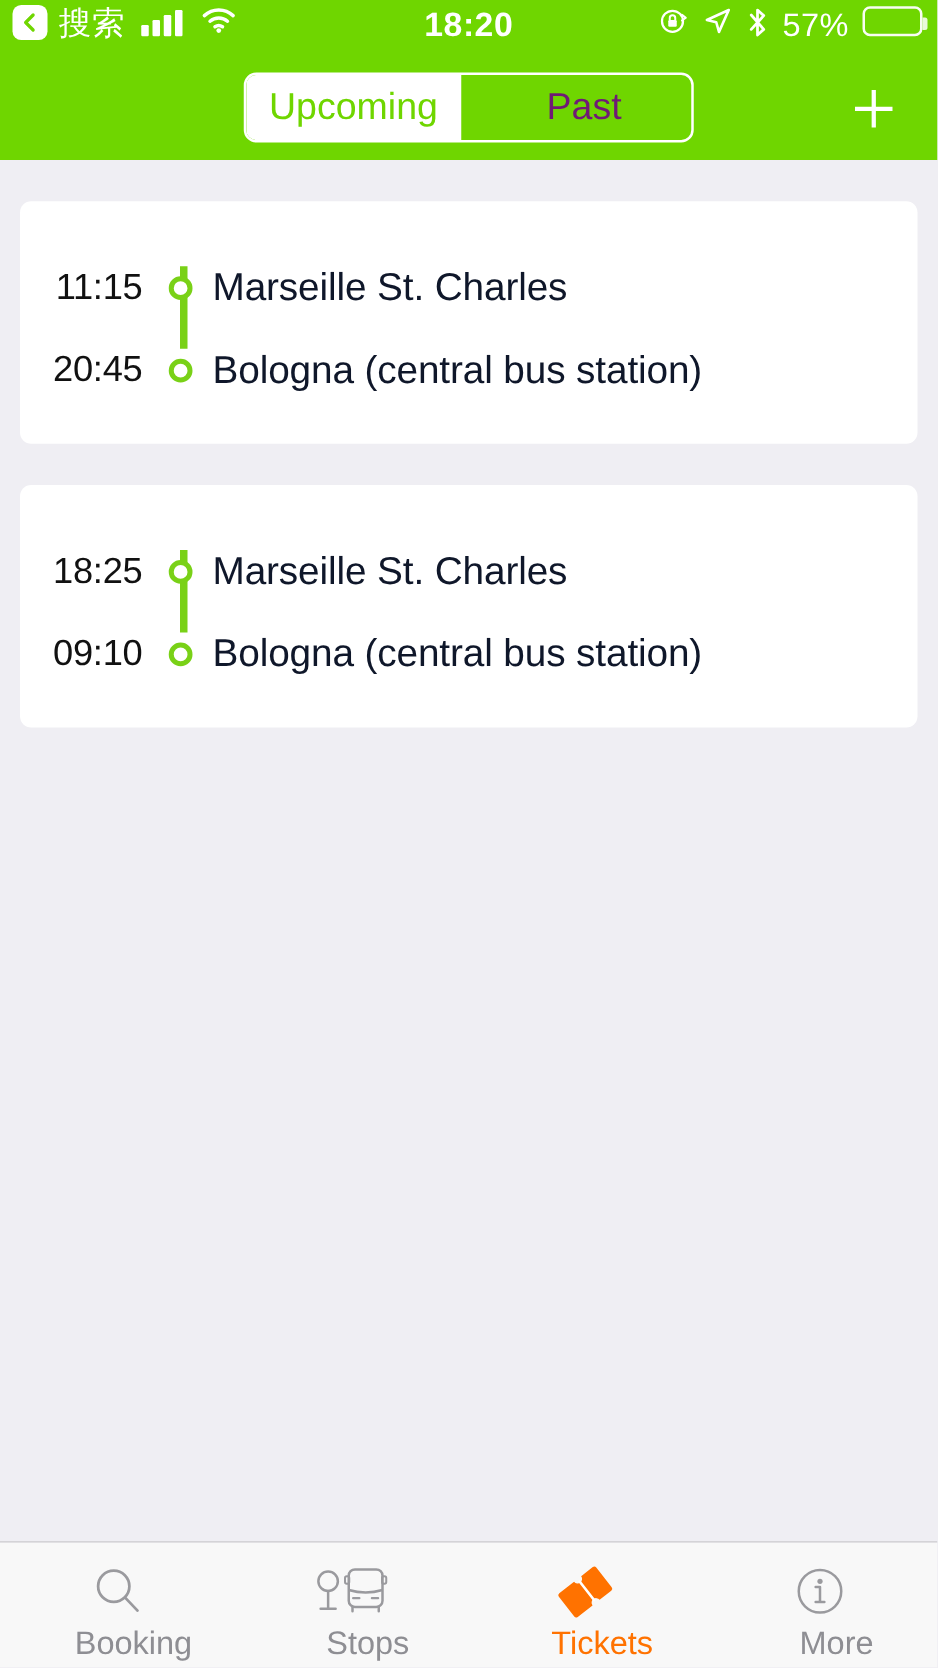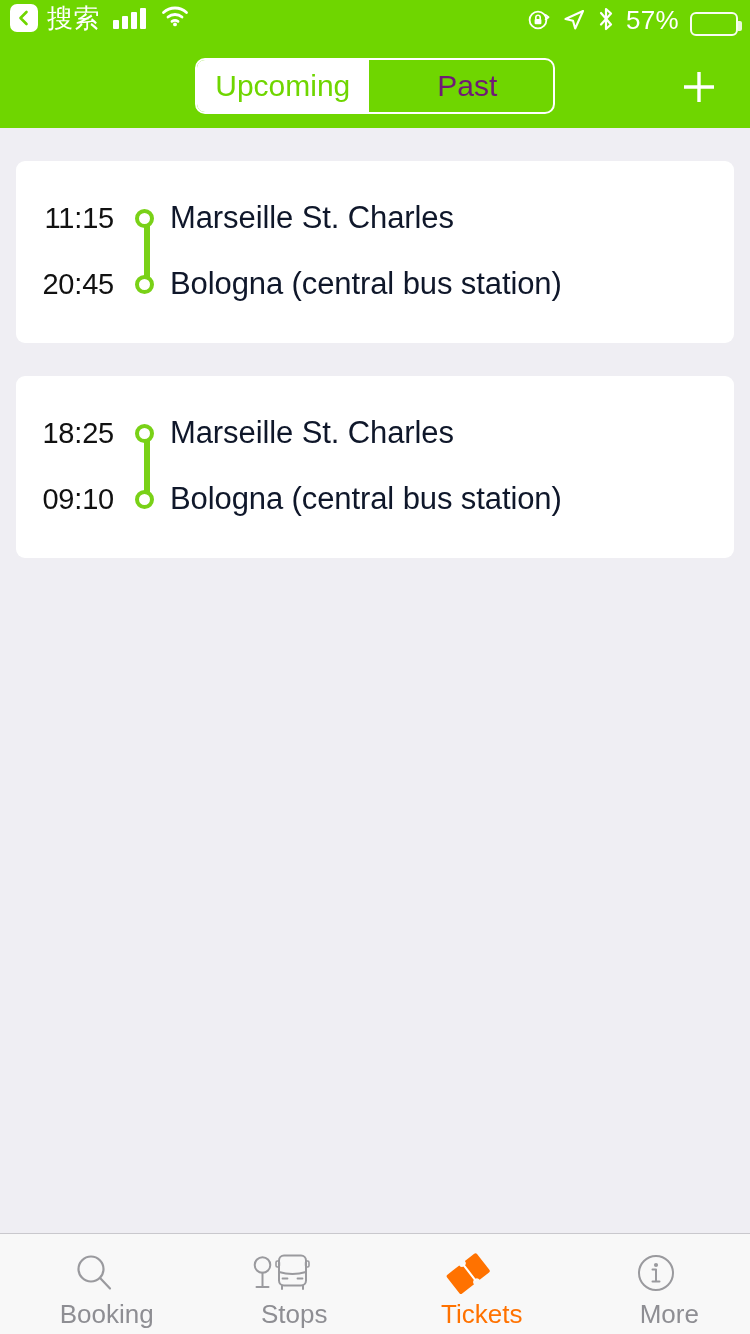--- a/index.html
+++ b/index.html
@@ -35,21 +35,21 @@
   .sig-bars i:nth-child(4){ height:21px; }
   .wifi { margin-left:6px; }
 
   .sb-time {
     position:absolute; left:0; top:5px; width:750px; text-align:center;
     font-size:27px; font-weight:bold; letter-spacing:0.4px;
   }
 
   .sb-right {
     position:absolute; right:12px; top:5px;
-    display:flex; align-items:flex-end; gap:11px;
+    display:flex; align-items:flex-start; gap:11px;
   }
   .sb-pct { font-size:26px; letter-spacing:0.3px; }
   .battery {
     position:relative; width:48px; height:24px;
     border:2px solid rgba(255,255,255,0.95); border-radius:6px; padding:2px;
   }
   .battery .fill { height:100%; width:57%; background:#ffc300; border-radius:3px; }
   .battery .cap {
     position:absolute; right:-6px; top:7px; width:4px; height:10px;
     background:rgba(255,255,255,0.85); border-radius:0 2px 2px 0;
@@ -83,21 +83,21 @@
   .section-title {
     margin:36px 0 0 34px;
     font-size:40px; color:#3b3a3c; line-height:1;
     font-family:"DejaVu Sans","Liberation Sans", sans-serif;
   }
 
   .card {
     position:relative;
     margin:33px 16px 0 16px;
     background:#ffffff; border-radius:9px;
-    padding:24px 0 26px 0;
+    padding:36px 0 26px 0;
     cursor:pointer;
   }
   .trip-row { display:flex; align-items:center; height:66px; }
   .trip-time {
     width:112px; text-align:right; padding-right:14px;
     font-size:29px; color:#111111; letter-spacing:-0.2px;
   }
   .dot-col { position:relative; width:32px; display:flex; align-items:center; justify-content:center; }
   .dot {
     width:19px; height:19px; border-radius:50%;
@@ -152,20 +152,21 @@
         <span class="wifi">
           <svg width="28" height="22" viewBox="0 0 28 22">
             <path d="M2.5 7.5 A17 17 0 0 1 25.5 7.5" fill="none" stroke="#fff" stroke-width="2.8" stroke-linecap="round"></path>
             <path d="M7 12 A11 11 0 0 1 21 12" fill="none" stroke="#fff" stroke-width="2.8" stroke-linecap="round"></path>
             <path d="M11 16.4 A5.5 5.5 0 0 1 17 16.4" fill="none" stroke="#fff" stroke-width="2.8" stroke-linecap="round"></path>
             <circle cx="14" cy="19.4" r="1.9" fill="#fff"></circle>
           </svg>
         </span>
       </div>
 
+      <div class="sb-time">18:20</div>
 
       <div class="sb-right">
         <span>
           <svg width="24" height="24" viewBox="0 0 24 24">
             <circle cx="11" cy="12" r="8.4" fill="none" stroke="#fff" stroke-width="1.8"></circle>
             <rect x="7.6" y="10.9" width="6.8" height="5.4" rx="1" fill="#fff"></rect>
             <path d="M8.8 10.9 V9.4 a2.2 2.2 0 0 1 4.4 0 V10.9" fill="none" stroke="#fff" stroke-width="1.6"></path>
             <path d="M18.6 6.8 l3 2.4 l-3 2.2" fill="none" stroke="#fff" stroke-width="1.7" stroke-linecap="round" stroke-linejoin="round"></path>
           </svg>
         </span>

